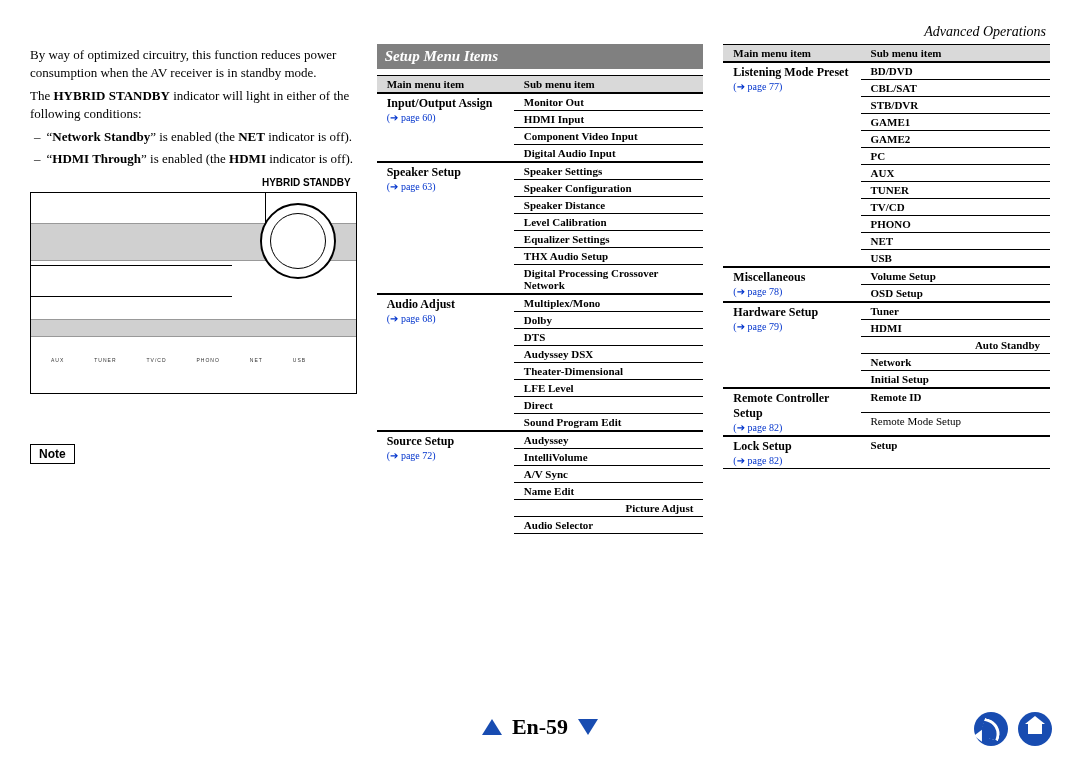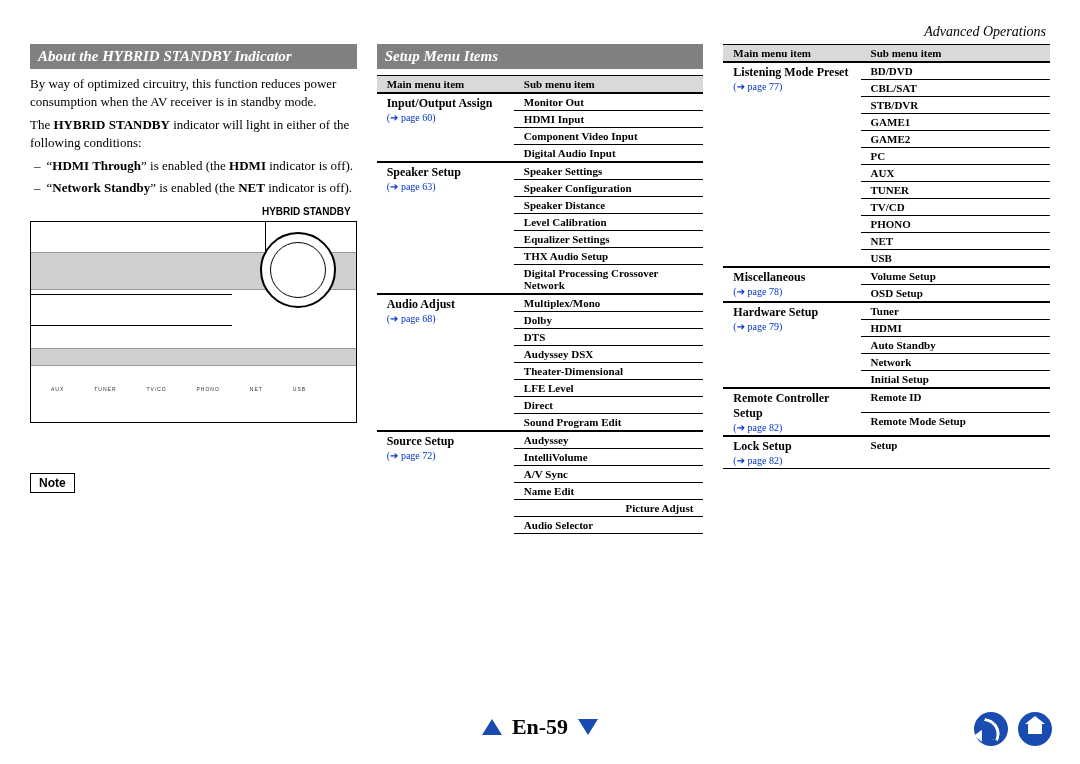--- a/index.html
+++ b/index.html
@@ -241,29 +241,28 @@
 </style>
 </head>
 <body>
 
 <div class="page">
   <div class="header-right">Advanced Operations</div>
 
   <div class="cols">
 
     <div class="col">
-      <div class="section-bar">About the HYBRID STANDBY Indicator</div>
       <div class="body-text">
         <p>By way of optimized circuitry, this function reduces power consumption when the AV receiver is in standby mode.</p>
         <p>
           <span>The </span><b>HYBRID STANDBY</b><span> indicator will light in either of the following conditions:</span>
         </p>
         <ul id="left-bullets">
+            <li>“<b>Network Standby</b>” is enabled (the <b>NET</b> indicator is off).</li>
             <li>“<b>HDMI Through</b>” is enabled (the <b>HDMI</b> indicator is off).</li>
-            <li>“<b>Network Standby</b>” is enabled (the <b>NET</b> indicator is off).</li>
           </ul>
       </div>
 
       <div class="label-hybrid">HYBRID STANDBY</div>
       <div class="device">
         <div class="leader"></div>
         <div class="bar top"></div>
         <div class="knob"></div>
         <div class="display"></div>
         <div class="bar bottom"></div>
@@ -427,34 +426,34 @@
               <td style="font-weight: bold;">OSD Setup</td>
             </tr>
             <tr>
               <td rowspan="5" style="border-top: 2px solid rgb(0, 0, 0);"><span class="main-item">Hardware Setup</span><span class="page-link">page 79</span></td>
               <td style="border-top: 2px solid rgb(0, 0, 0); font-weight: bold;">Tuner</td>
             </tr>
             <tr>
               <td style="font-weight: bold;">HDMI</td>
             </tr>
             <tr>
-              <td style="font-weight: bold;">Auto Standby</td>
+              <td style="font-weight: bold; text-align: right;">Auto Standby</td>
             </tr>
             <tr>
               <td style="font-weight: bold;">Network</td>
             </tr>
             <tr>
               <td style="font-weight: bold;">Initial Setup</td>
             </tr>
             <tr>
               <td rowspan="2" style="border-top: 2px solid rgb(0, 0, 0);"><span class="main-item">Remote Controller Setup</span><span class="page-link">page 82</span></td>
               <td style="border-top: 2px solid rgb(0, 0, 0); font-weight: bold;">Remote ID</td>
             </tr>
             <tr>
-              <td style="font-weight: bold;">Remote Mode Setup</td>
+              <td style="font-weight: normal;">Remote Mode Setup</td>
             </tr>
             <tr>
               <td rowspan="1" style="border-top: 2px solid rgb(0, 0, 0);"><span class="main-item">Lock Setup</span><span class="page-link">page 82</span></td>
               <td style="border-top: 2px solid rgb(0, 0, 0); font-weight: bold;">Setup</td>
             </tr>
           </tbody>
       </table>
     </div>
   </div>
 

